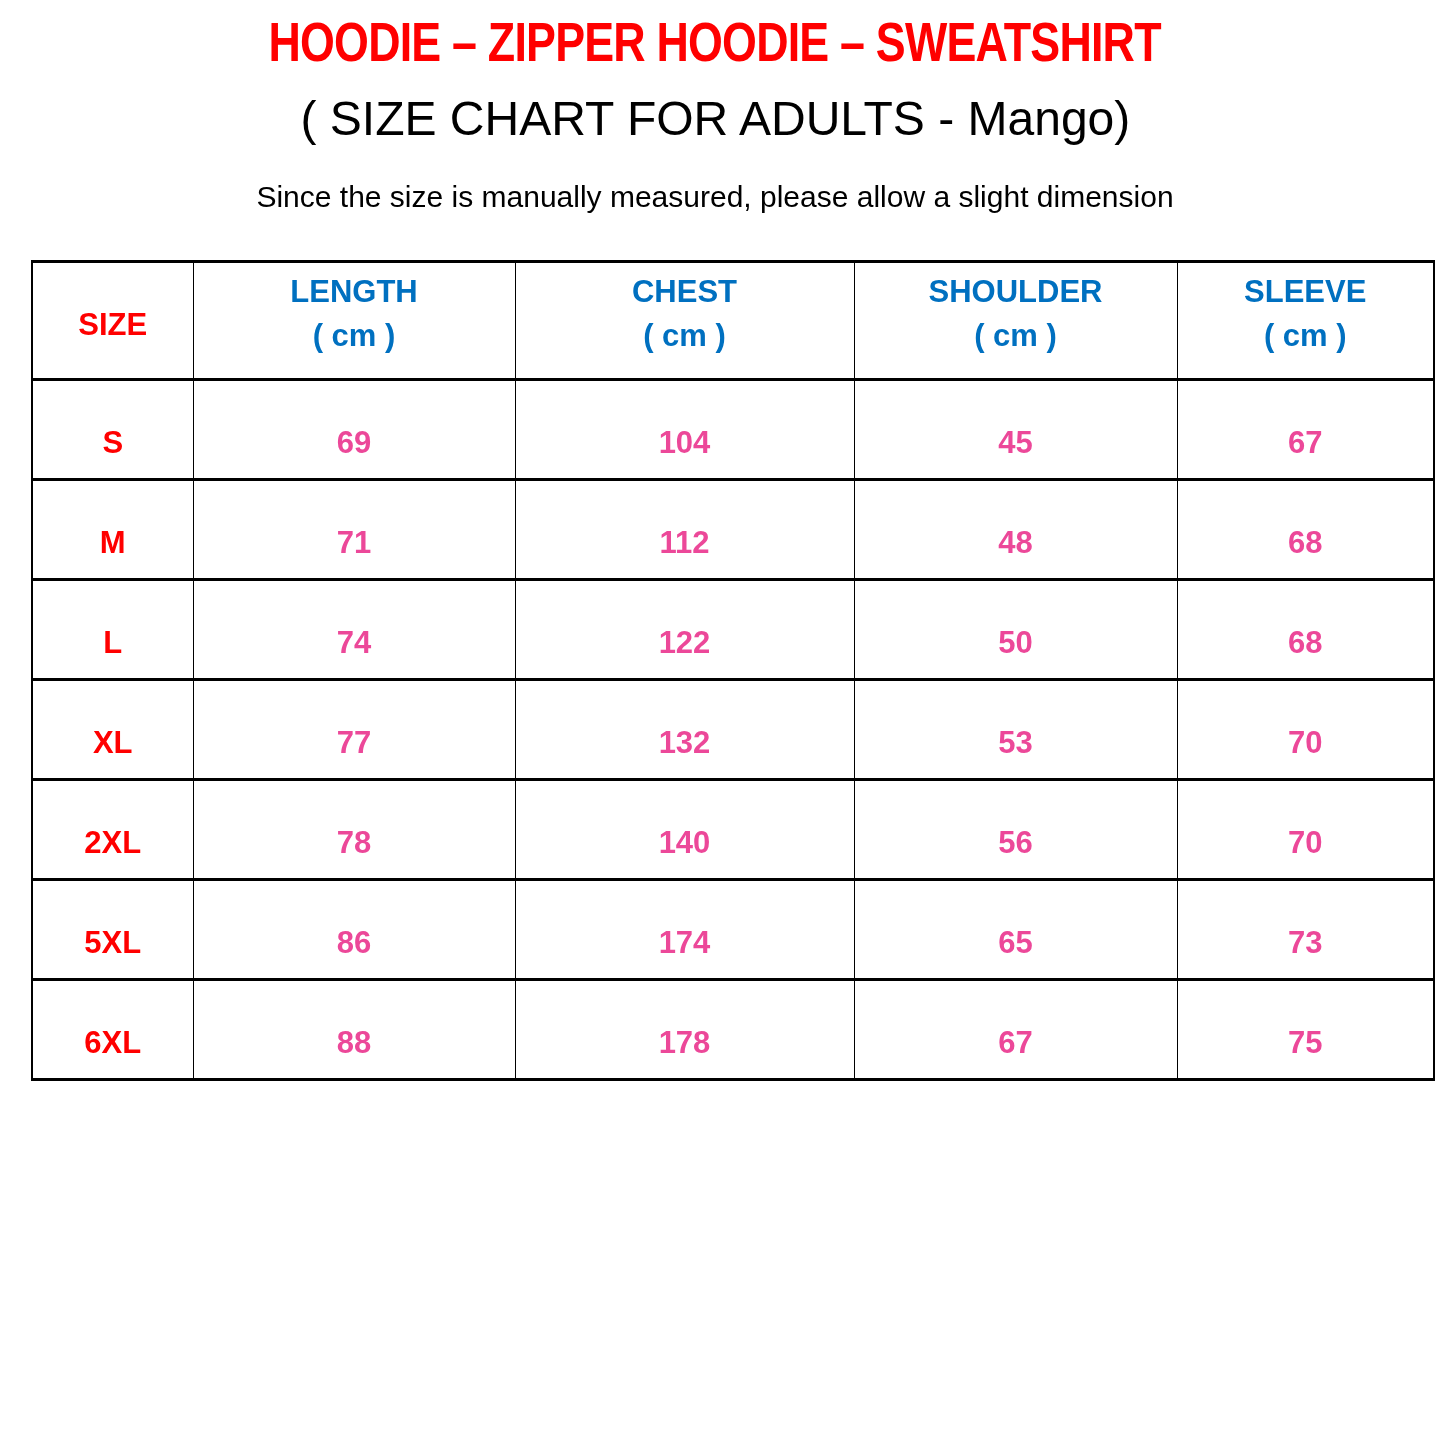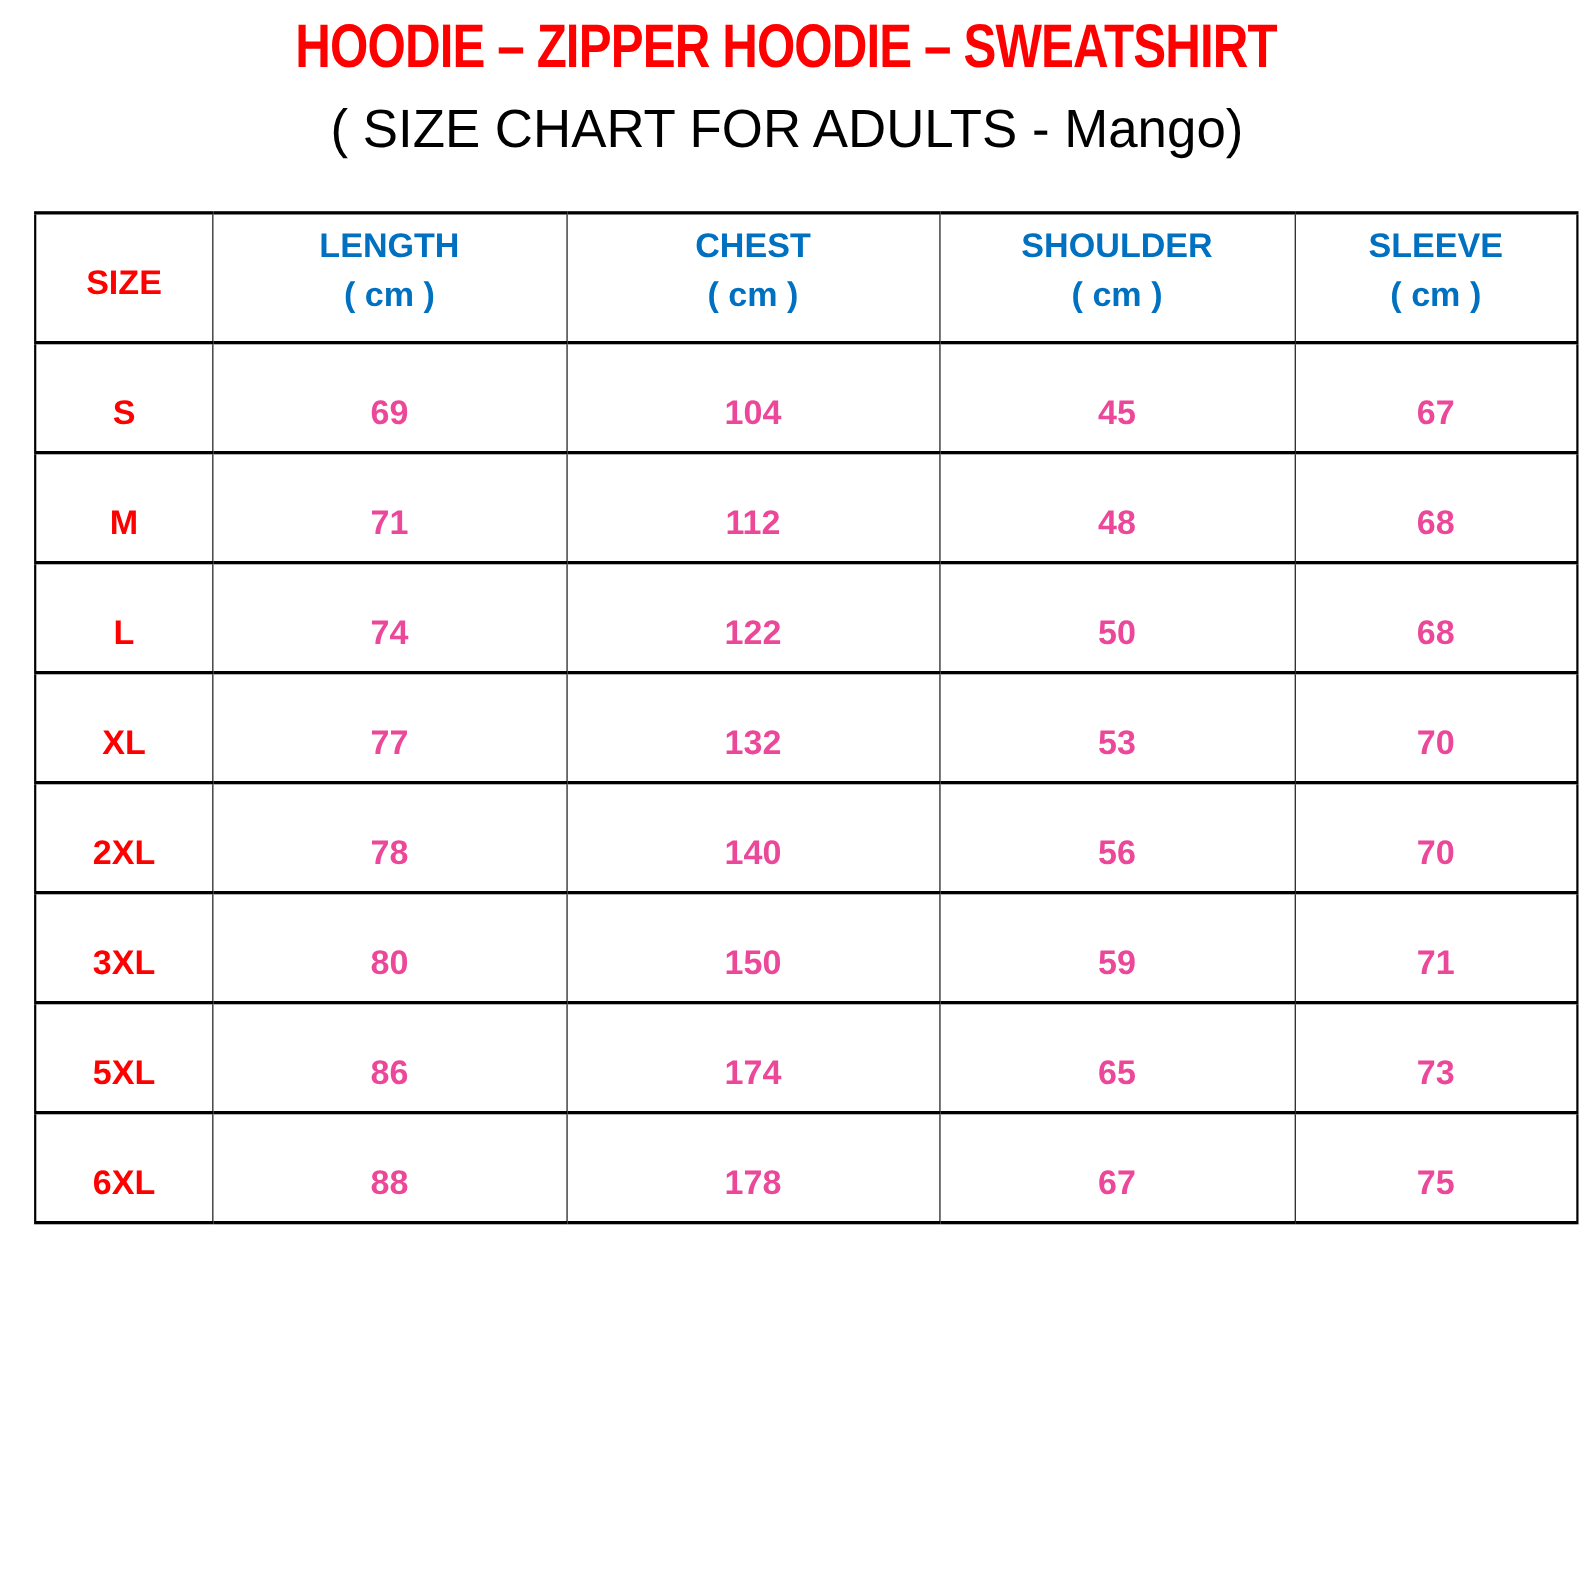--- a/index.html
+++ b/index.html
@@ -111,20 +111,21 @@
 
 <div class="page">
 
   <div class="header-block">
     <div class="title">
       <span class="squeeze">HOODIE – ZIPPER HOODIE – SWEATSHIRT</span>
     </div>
     <div class="subtitle">
       <span class="squeeze2">( SIZE CHART FOR ADULTS - Mango)</span>
     </div>
+    <div class="note-line1">Since the size is manually measured, please allow a slight dimension</div>
   </div>
 
   <table class="size-chart">
     <colgroup>
       <col style="width:161px">
       <col style="width:322px">
       <col style="width:339px">
       <col style="width:323px">
       <col style="width:257px">
     </colgroup>
@@ -179,27 +180,20 @@
         <td>70</td>
       </tr>
       <tr>
         <td class="size-cell">2XL</td>
         <td>78</td>
         <td>140</td>
         <td>56</td>
         <td>70</td>
       </tr>
       <tr>
-        <td class="size-cell">3XL</td>
-        <td>80</td>
-        <td>150</td>
-        <td>59</td>
-        <td>71</td>
-      </tr>
-      <tr>
         <td class="size-cell">5XL</td>
         <td>86</td>
         <td>174</td>
         <td>65</td>
         <td>73</td>
       </tr>
       <tr>
         <td class="size-cell">6XL</td>
         <td>88</td>
         <td>178</td>

